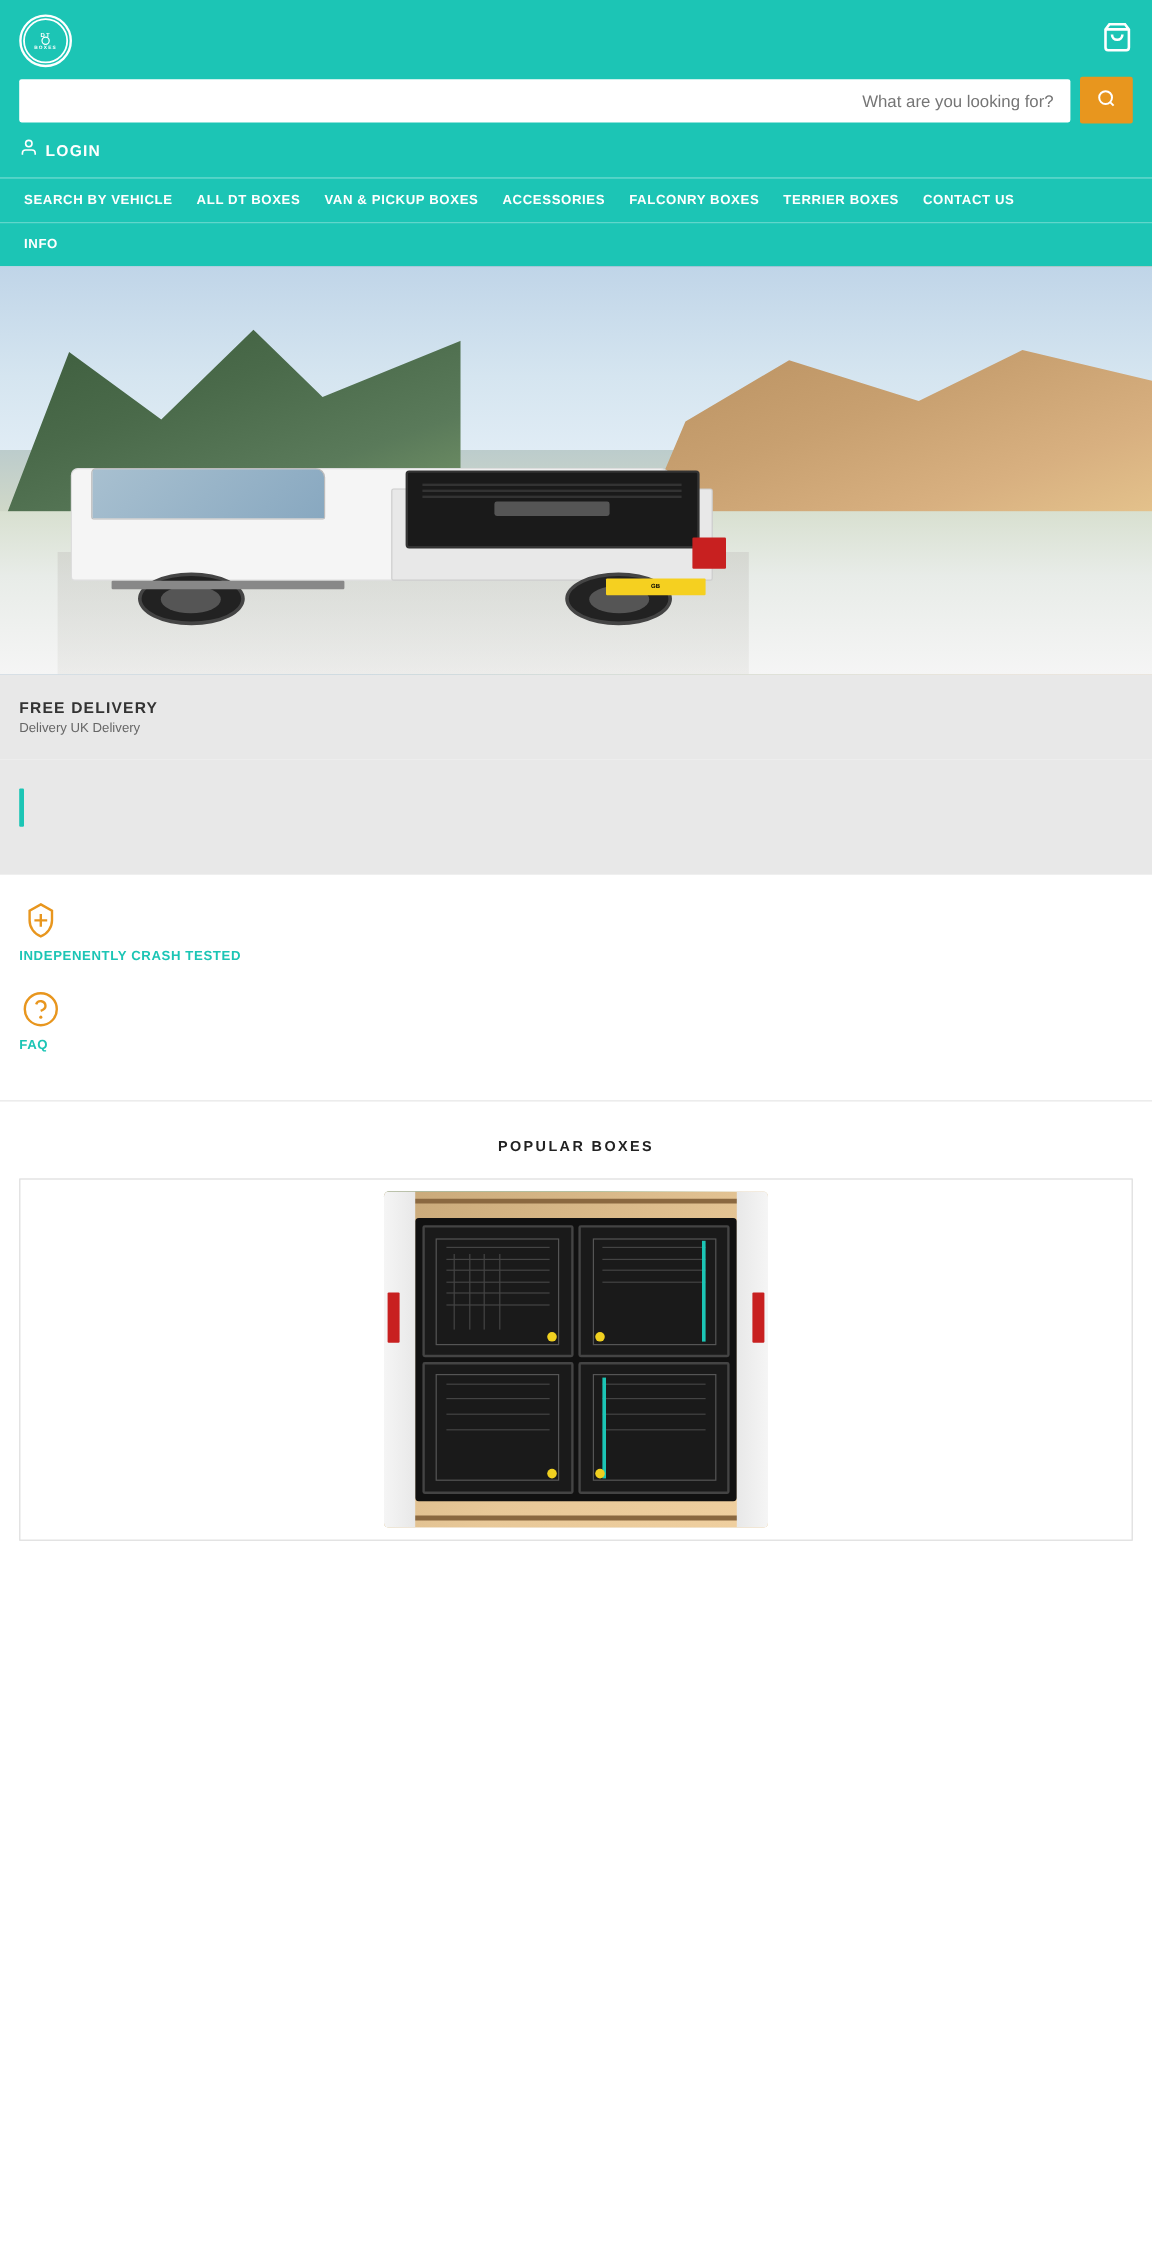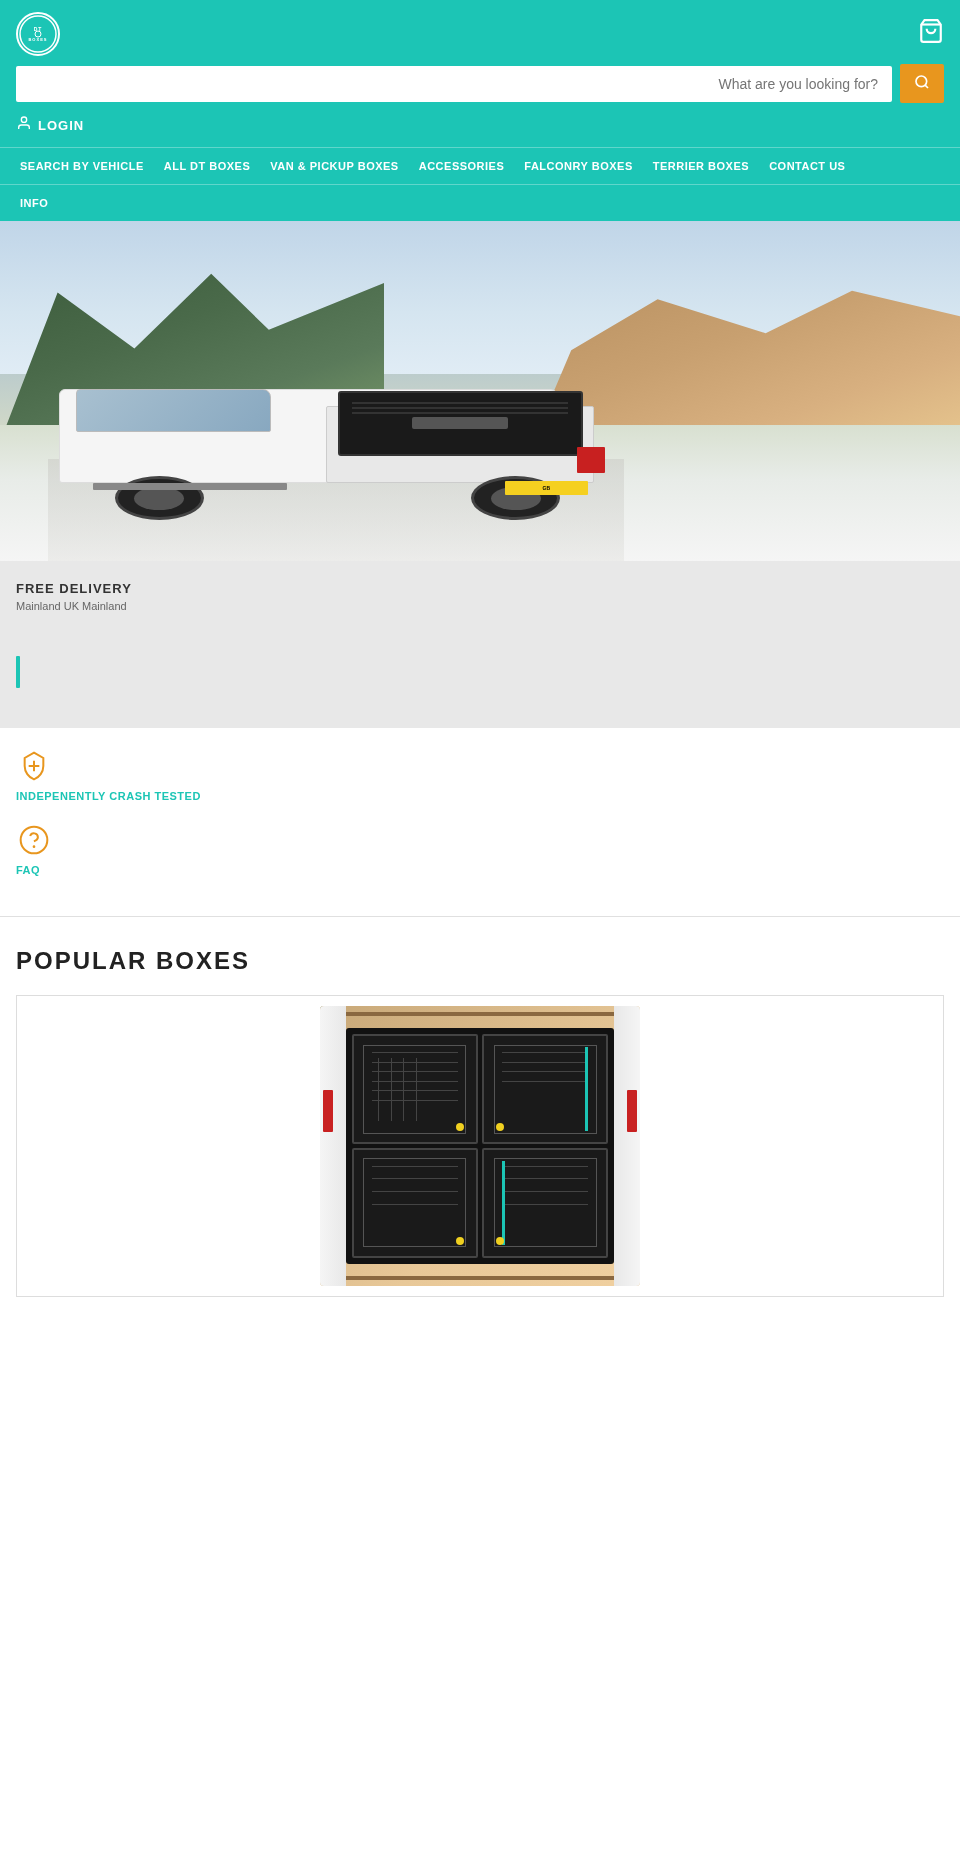--- a/index.html
+++ b/index.html
@@ -137,22 +137,22 @@
       color: #1cc5b5;
       text-transform: uppercase;
     }
 
     
     .popular-section {
       padding: 30px 16px;
       background: #fff;
     }
     .popular-title {
-      text-align: left;
-      font-size: 24px;
+      text-align: center;
+      font-size: 12px;
       font-weight: bold;
       letter-spacing: 2px;
       color: #222;
       margin-bottom: 20px;
     }
     .popular-grid {
       border: 1px solid #ddd;
       padding: 10px;
       position: relative;
       min-height: 300px;
@@ -285,21 +285,21 @@
 
       <div style="position:absolute;bottom:15%;right:3%;width:15%;height:8%;background:#f5d020;border-radius:1px;font-size:5px;display:flex;align-items:center;justify-content:center;color:#000;font-weight:bold;">GB</div>
 
       <div style="position:absolute;bottom:18%;left:8%;width:35%;height:4%;background:#888;border-radius:1px;"></div>
     </div>
   </div>
 </div>
 
 <div class="info-section">
   <div style="font-size:13px;font-weight:bold;letter-spacing:1px;color:#333;text-transform:uppercase;">FREE DELIVERY</div>
-  <div style="font-size:11px;color:#666;margin-top:4px;">Mainland UK Mainland</div>
+  <div style="font-size:11px;color:#666;margin-top:4px;">Delivery UK Delivery</div>
 </div>
 
 <div class="info-section" style="padding-top:24px;padding-bottom:40px;">
   <div style="width:4px;height:32px;background:#1cc5b5;border-radius:1px;"></div>
 </div>
 
 <div class="features-section">
 
   <div class="feature-item">
     <div class="feature-icon-wrap">

